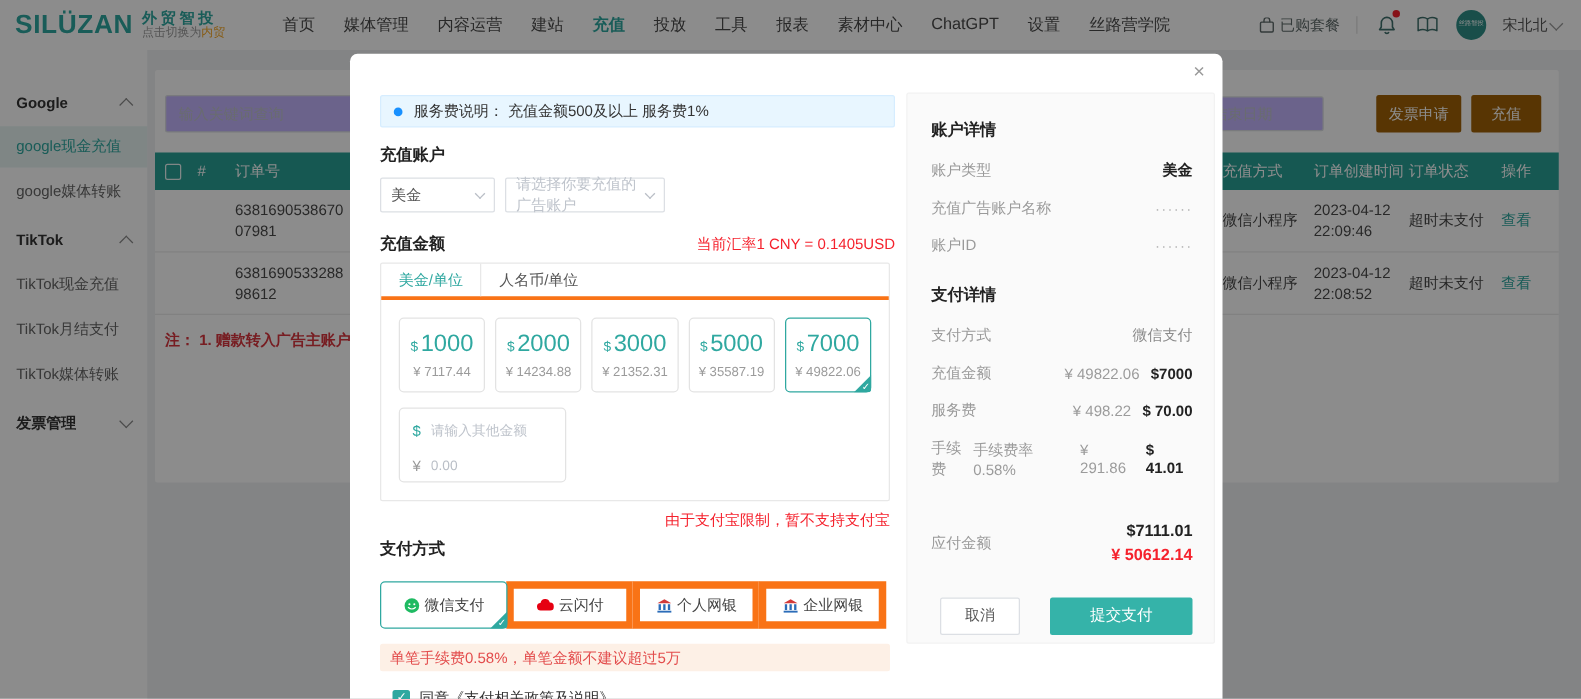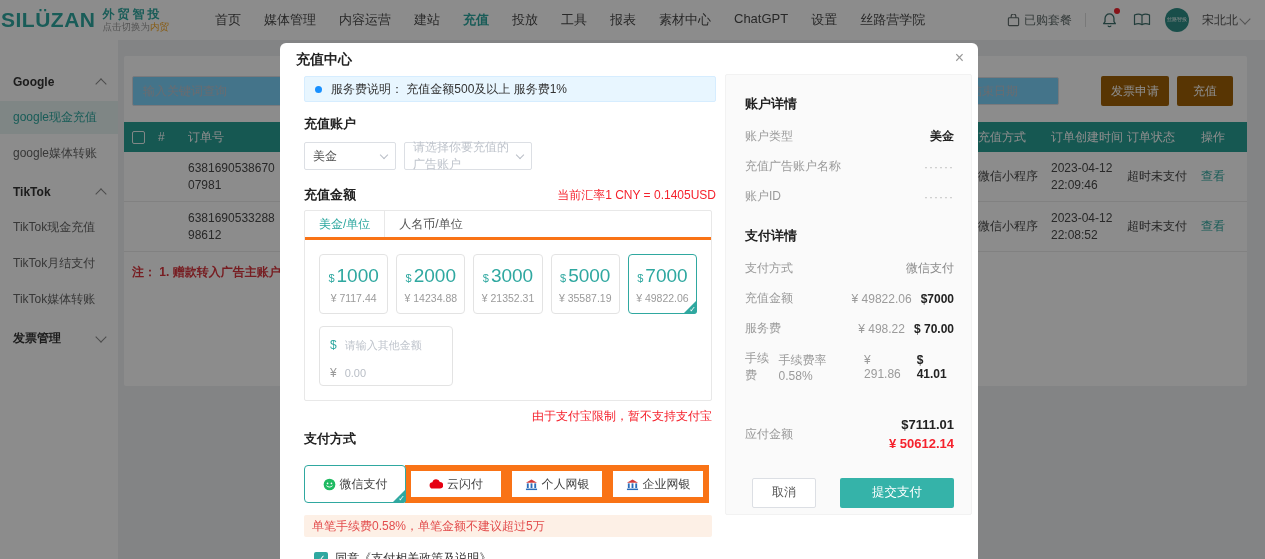--- a/index.html
+++ b/index.html
@@ -1,21 +1,21 @@
 <!DOCTYPE html>
 <html><head>
 <meta charset="utf-8">
 <style>
   html,body{margin:0;padding:0;width:1265px;height:559px;overflow:hidden;background:#eef0f3;
     font-family:"Liberation Sans","DejaVu Sans",sans-serif;}
   *{box-sizing:border-box;}
 
   
   .navbar{position:absolute;top:0;left:0;width:1265px;height:40px;background:#fff;display:flex;align-items:center;z-index:1;}
-  .logo-wrap{display:flex;align-items:center;padding-left:1px;}
+  .logo-wrap{display:flex;align-items:center;padding-left:12px;}
   .logo-text{font-size:21px;font-weight:bold;color:#2fa8a0;letter-spacing:.5px;}
   .tagline{margin-left:7px;line-height:1.05;}
   .tagline-cn{font-size:12px;font-weight:bold;color:#2fa8a0;letter-spacing:3px;}
   .tagline-sub{font-size:9.5px;color:#9a9a9a;margin-top:1px;}
   .tagline-sub .hl{color:#f5a623;font-weight:normal;}
   .nav-items{display:flex;gap:23px;margin-left:46px;font-size:13px;color:#4a4a4a;white-space:nowrap;}
   .nav-item{cursor:pointer;}
   .nav-item.active{color:#2fa8a0;font-weight:bold;}
   .nav-right{margin-left:auto;display:flex;align-items:center;padding-right:16px;gap:13px;}
   .pkg{display:flex;align-items:center;gap:4px;font-size:12px;color:#5f6b6a;}
@@ -31,21 +31,21 @@
   .side-item{height:33px;line-height:33px;padding-left:13px;color:#666;cursor:pointer;margin:3px 0;}
   .side-item.active{color:#2fa8a0;background:#e7f5f3;}
   .chev{width:8px;height:8px;border-right:1.5px solid #8a8a8a;border-bottom:1.5px solid #8a8a8a;display:inline-block;}
   .chev.up{transform:rotate(-135deg);margin-top:4px;}
   .chev.down{transform:rotate(45deg);margin-bottom:3px;}
 
   
   .main{position:absolute;top:40px;left:118px;width:1147px;height:519px;background:#eef0f3;z-index:1;}
   .card{position:absolute;left:6px;top:16px;width:1123px;height:330px;background:#fff;border-radius:2px;}
   .search-row{display:flex;align-items:center;padding:20px 14px 16px 8px;}
-  .txt-input{height:30px;border:1px solid #dcdfe4;border-radius:2px;padding:0 10px;font-size:12px;color:#333;outline:none;background:#7dd3fc;font-family:inherit;}
+  .txt-input{height:30px;border:1px solid #dcdfe4;border-radius:2px;padding:0 10px;font-size:12px;color:#333;outline:none;background:#c4b5fd;font-family:inherit;}
   .txt-input::placeholder{color:#bfc4cc;}
   .search-input{width:216px;}
   .date-input{width:100px;height:28px;margin-left:auto;}
   .btn{height:30px;border:none;border-radius:2px;background:#a16207;color:#fff;font-size:12px;cursor:pointer;font-family:Liberation Serif, serif;}
   .btn-invoice{width:68px;margin-left:42px;}
   .btn-recharge{width:56px;margin-left:8px;}
 
   .thead{display:flex;align-items:center;height:30px;background:#29a096;color:#fff;font-size:12px;}
   .trow{display:flex;align-items:center;height:50px;border-bottom:1px solid #ececec;font-size:12px;color:#4a4a4a;}
   .c-check{width:34px;padding-left:8px;display:flex;align-items:center;}
@@ -251,23 +251,20 @@
       <div class="c-status">超时未支付</div>
       <div class="c-action"><span class="link">查看</span></div>
     </div>
     <div class="note-row">注： 1. 赠款转入广告主账户后，</div>
   </div>
 </div>
 
 <div class="overlay"></div>
 
 <div class="modal">
-  <div class="modal-header">
-    <div class="modal-title">充值中心</div>
-  </div>
   <div class="modal-close">×</div>
 
   <div class="mleft">
     <div class="info-banner">
       <span class="info-dot"></span>
       <span>服务费说明： 充值金额500及以上 服务费1%</span>
     </div>
 
     <div class="sec-label acct-label">充值账户</div>
     <div class="selects">

